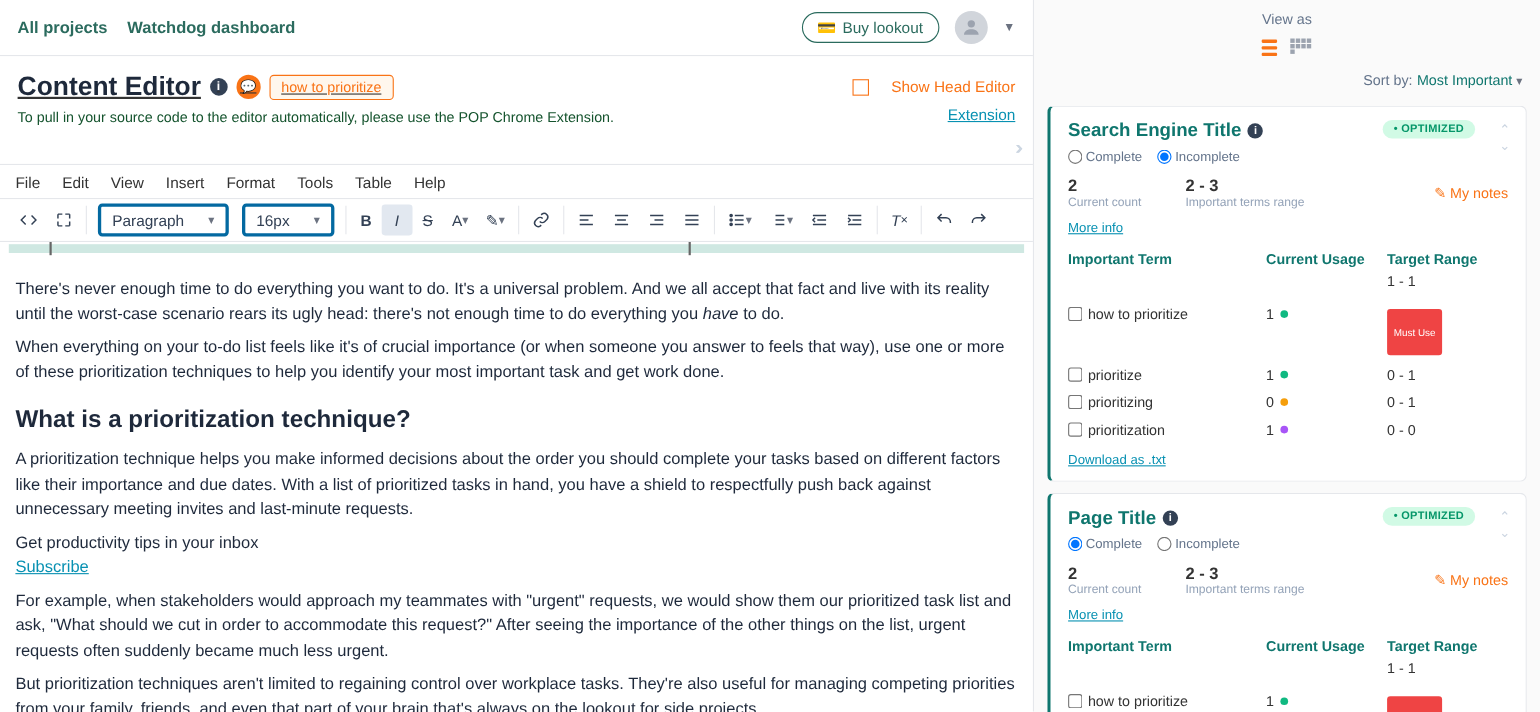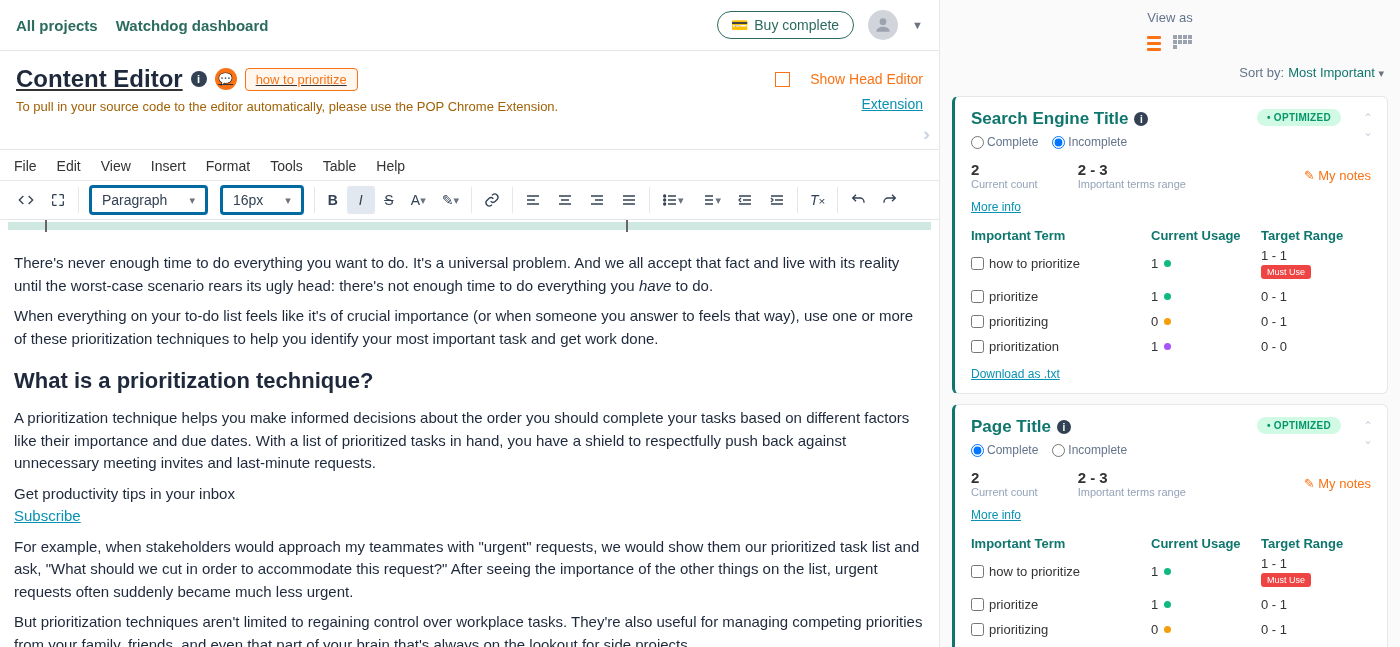--- a/index.html
+++ b/index.html
@@ -21,21 +21,21 @@
 .titlewrap { padding: 14px 16px 8px; }
 .titlerow { display: flex; align-items: center; justify-content: space-between; }
 .titleleft { display: flex; align-items: center; gap: 8px; text-decoration: underline; }
 .titletext { font-size: 24px; font-weight: 700; color: #1e293b; }
 .info-icon { width: 16px; height: 16px; border-radius: 50%; background: #334155; color: #fff; display: inline-flex; align-items: center; justify-content: center; font-size: 11px; font-weight: bold; }
 .orangecircle { width: 22px; height: 22px; border-radius: 50%; background: #f97316; display: inline-flex; align-items: center; justify-content: center; color: #fff; font-size: 12px; }
 .kwbadge { border: 1px solid #f97316; color: #f97316; padding: 3px 10px; border-radius: 4px; font-size: 13px; background: #fff7ed; }
 .titleright { display: flex; align-items: center; gap: 8px; }
 .headeditor { color: #f97316; font-size: 14px; cursor: pointer; display: flex; align-items: center; gap: 20px; }
 .headeditor-icon { width: 15px; height: 15px; border: 1.5px solid #f97316; display: inline-block; position: relative; }
-.subtext { font-size: 13px; color: #a16207; margin-top: 6px; }
+.subtext { font-size: 13px; color: #14532d; margin-top: 6px; }
 .download-link { color: #0891b2; text-decoration: underline; font-size: 14px; float: right; margin-top: -18px; cursor: pointer; }
 .chevrons { text-align: right; padding: 2px 14px 4px; color: #cbd5e1; font-size: 18px; letter-spacing: -5px; }
 
 
 .menubar { display: flex; gap: 20px; padding: 8px 14px 6px; font-size: 14px; color: #333; border-top: 1px solid #e5e7eb; }
 .menubar span { cursor: pointer; }
 .toolbar { display: flex; align-items: center; padding: 4px 10px; border-top: 1px solid #e5e7eb; border-bottom: 1px solid #e5e7eb; gap: 0; }
 .tool { padding: 6px 8px; cursor: pointer; color: #334155; display: flex; align-items: center; justify-content: center; min-width: 28px; border-radius: 3px; }
 .tool.active { background: #e2e8f0; }
 .tool svg { width: 16px; height: 16px; }
@@ -76,37 +76,37 @@
 .moreinfo { color: #0891b2; text-decoration: underline; font-size: 12px; cursor: pointer; display: inline-block; margin-top: 10px; }
 .termhead { display: flex; margin-top: 14px; font-size: 13px; color: #0f766e; font-weight: 600; }
 .termhead .c1 { flex: 1; }
 .termhead .c2 { width: 110px; }
 .termhead .c3 { width: 110px; }
 .termrow { display: flex; align-items: center; padding: 5px 0; font-size: 13px; }
 .termrow .c1 { flex: 1; display: flex; align-items: center; gap: 5px; }
 .termrow .c2 { width: 110px; display: flex; align-items: center; gap: 6px; }
 .termrow .c3 { width: 110px; }
 .dot { width: 7px; height: 7px; border-radius: 50%; display: inline-block; }
-.mustuse { background: #ef4444; color: #fff; font-size: 9px; padding: 2px 6px; border-radius: 3px; display: inline-block; margin-top: 2px; }
+.mustuse { background: #ef4444; color: #fff; font-size: 9px; padding: 16px 6px; border-radius: 3px; display: inline-block; margin-top: 18px; }
 .dl-txt { color: #0891b2; text-decoration: underline; font-size: 12px; cursor: pointer; display: inline-block; margin-top: 8px; }
 </style>
 </head>
 <body>
 
 <div class="layout">
   <div class="main">
     <div class="topbar">
       <div class="crumbs">
         <span>All projects</span>
         <span>Watchdog dashboard</span>
       </div>
       <div class="topright">
         <button class="buycredits">
           <span>💳</span>
-          <span>Buy complete</span>
+          <span>Buy lookout</span>
         </button>
         <div class="avatar">
           <svg viewBox="0 0 24 24" width="20" height="20" fill="#9ca3af">
               <circle cx="12" cy="8" r="4"></circle>
               <path d="M4 20c0-4 4-6 8-6s8 2 8 6"></path>
             </svg>
         </div>
         <span class="chevdown">▼</span>
       </div>
     </div>

